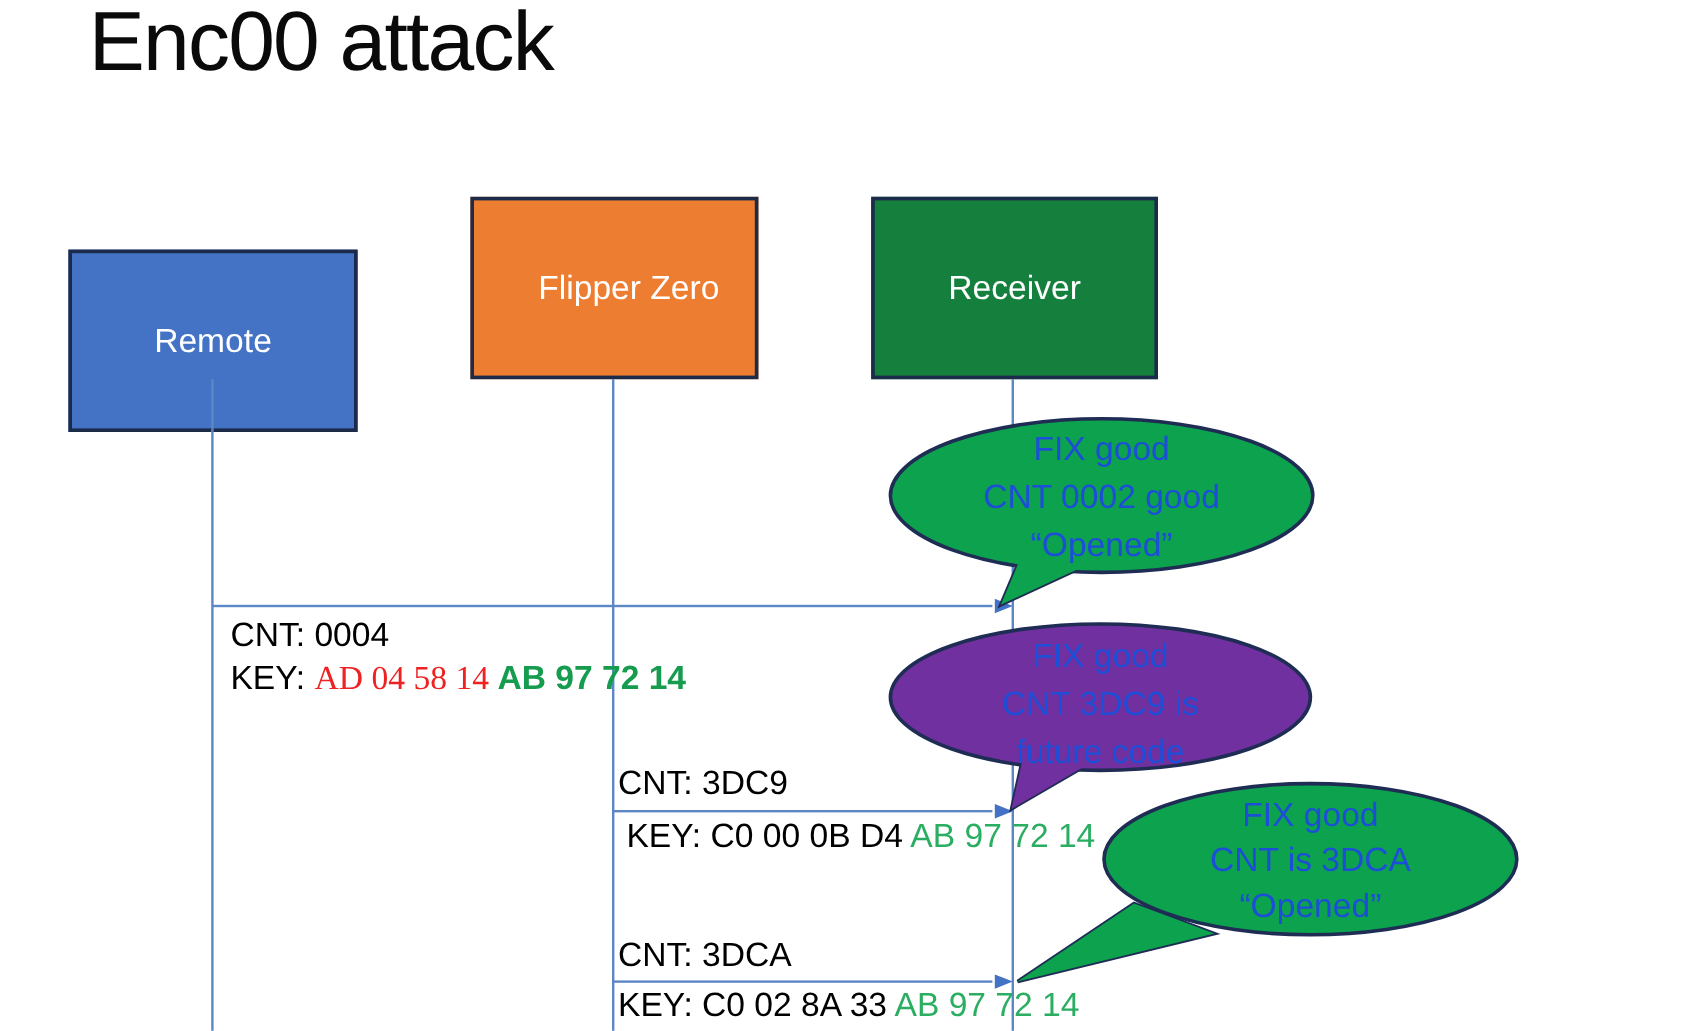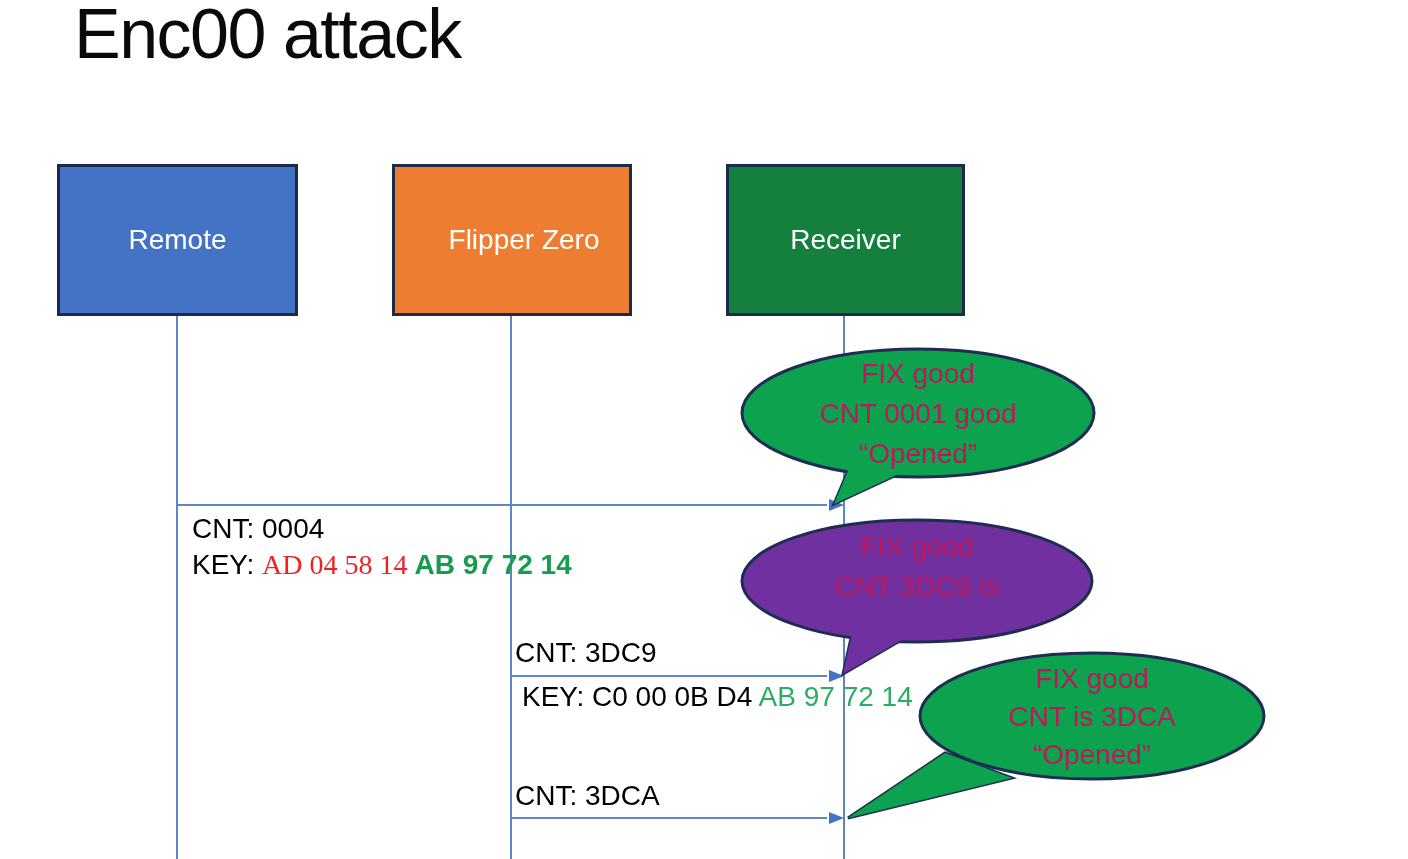--- a/index.html
+++ b/index.html
@@ -7,42 +7,42 @@
        font-family:"Liberation Sans", sans-serif;}
   .canvas{position:absolute;left:0;top:0;width:1408px;height:859px;background:#ffffff;}
 
   .title{position:absolute;left:74px;top:-6px;margin:0;
          font-size:70px;font-weight:300;letter-spacing:-1.5px;color:#0a0a0a;
          font-family:"Liberation Sans", sans-serif;white-space:nowrap;}
 
   .actor{position:absolute;top:164px;height:152px;box-sizing:border-box;
          border:3px solid #1C2B4A;display:flex;align-items:center;justify-content:center;
          color:#ffffff;font-size:28px;white-space:nowrap;}
-  .actor.remote{left:57px;width:241px;background:#4472C4;}
+  .actor.remote{left:57px;width:241px;background:#4472C4;margin-top:44px;}
   .actor.flipper{left:392px;width:240px;background:#ED7D31;padding-left:24px;}
   .actor.receiver{left:726px;width:239px;background:#15803d;}
 
   .lifeline{position:absolute;top:316px;height:543px;width:2px;background:#5d86c5;}
   .lifeline.l1{left:176px;} .lifeline.l2{left:510px;} .lifeline.l3{left:843px;}
 
   .aline{position:absolute;height:2px;background:#5d86c5;}
   .ahead{position:absolute;width:0;height:0;
          border-top:6px solid transparent;border-bottom:6px solid transparent;
          border-left:15px solid #4472C4;}
 
   .mtext{position:absolute;font-size:28px;color:#000000;white-space:nowrap;line-height:32px;}
   .mtext .k-red{color:#EE2222;font-family:Liberation Serif, serif;}
   .mtext .k-greenb{color:#169C4E;font-weight:bold;}
   .mtext .k-green{color:#2BAE62;}
 
   svg.overlay{position:absolute;left:0;top:0;pointer-events:none;}
   .shape-stroked{stroke:#1F2C54;stroke-width:3px;}
   .shape-cover{stroke:none;}
 
-  .btext{position:absolute;width:340px;text-align:center;color:#be185d;
+  .btext{position:absolute;width:340px;text-align:center;color:#1d4ed8;
          font-size:28px;line-height:40px;}
   .btext div{white-space:nowrap;}
   .btext.b3{line-height:38px;}
 </style>
 </head>
 <body>
 
 <div class="canvas">
 
   <h1 class="title">Enc00 attack</h1>
@@ -70,44 +70,46 @@
   <div class="aline" style="left:511px;top:817px;width:316px;"></div>
   <div class="ahead" style="left:829px;top:812px;"></div>
 
   <div class="mtext" style="left:192px;top:513px;">CNT: 0004</div>
   <div class="mtext" style="left:192px;top:549px;"><span>KEY: </span><span class="k-red">AD 04 58 14 </span><span class="k-greenb">AB 97 72 14</span></div>
 
   <div class="mtext" style="left:515px;top:637px;text-align:right;">CNT: 3DC9</div>
   <div class="mtext" style="left:510px;top:681px;margin-left:12px;"><span>KEY: </span><span>C0 00 0B D4 </span><span class="k-green">AB 97 72 14</span></div>
 
   <div class="mtext" style="left:515px;top:780px;">CNT: 3DCA</div>
+  <div class="mtext" style="left:515px;top:822px;"><span>KEY: </span><span>C0 02 8A 33 </span><span class="k-green">AB 97 72 14</span></div>
 
   <svg class="overlay" width="1408" height="859" viewBox="0 0 1408 859">
 
     <polygon class="shape-stroked" points="834,504 856,452 916,466" fill="#0CA24E"></polygon>
     <ellipse class="shape-stroked" cx="918" cy="413" rx="176" ry="64" fill="#0CA24E"></ellipse>
     <polygon class="shape-cover" points="834,504 856,452 916,466" fill="#0CA24E"></polygon>
 
     <polygon class="shape-stroked" points="843,674 855,620 910,635" fill="#7030A0"></polygon>
     <ellipse class="shape-stroked" cx="917" cy="581" rx="175" ry="61" fill="#7030A0"></ellipse>
     <polygon class="shape-cover" points="843,674 855,620 910,635" fill="#7030A0"></polygon>
 
     <polygon class="shape-stroked" points="848,818 945,753 1012,778" fill="#0CA24E"></polygon>
     <ellipse class="shape-stroked" cx="1092" cy="716" rx="172" ry="63" fill="#0CA24E"></ellipse>
     <polygon class="shape-cover" points="848,818 945,753 1012,778" fill="#0CA24E"></polygon>
   </svg>
 
   <div class="btext" style="left:748px;top:354px;">
     <div>FIX good</div>
-    <div>CNT 0001 good</div>
+    <div>CNT 0002 good</div>
     <div>“Opened”</div>
   </div>
   <div class="btext" style="left:747px;top:527px;">
     <div>FIX good</div>
     <div>CNT 3DC9 is</div>
+    <div>future code</div>
   </div>
   <div class="btext b3" style="left:922px;top:660px;">
     <div>FIX good</div>
     <div>CNT is 3DCA</div>
     <div>“Opened”</div>
   </div>
 
 </div>
 
 </body></html>

